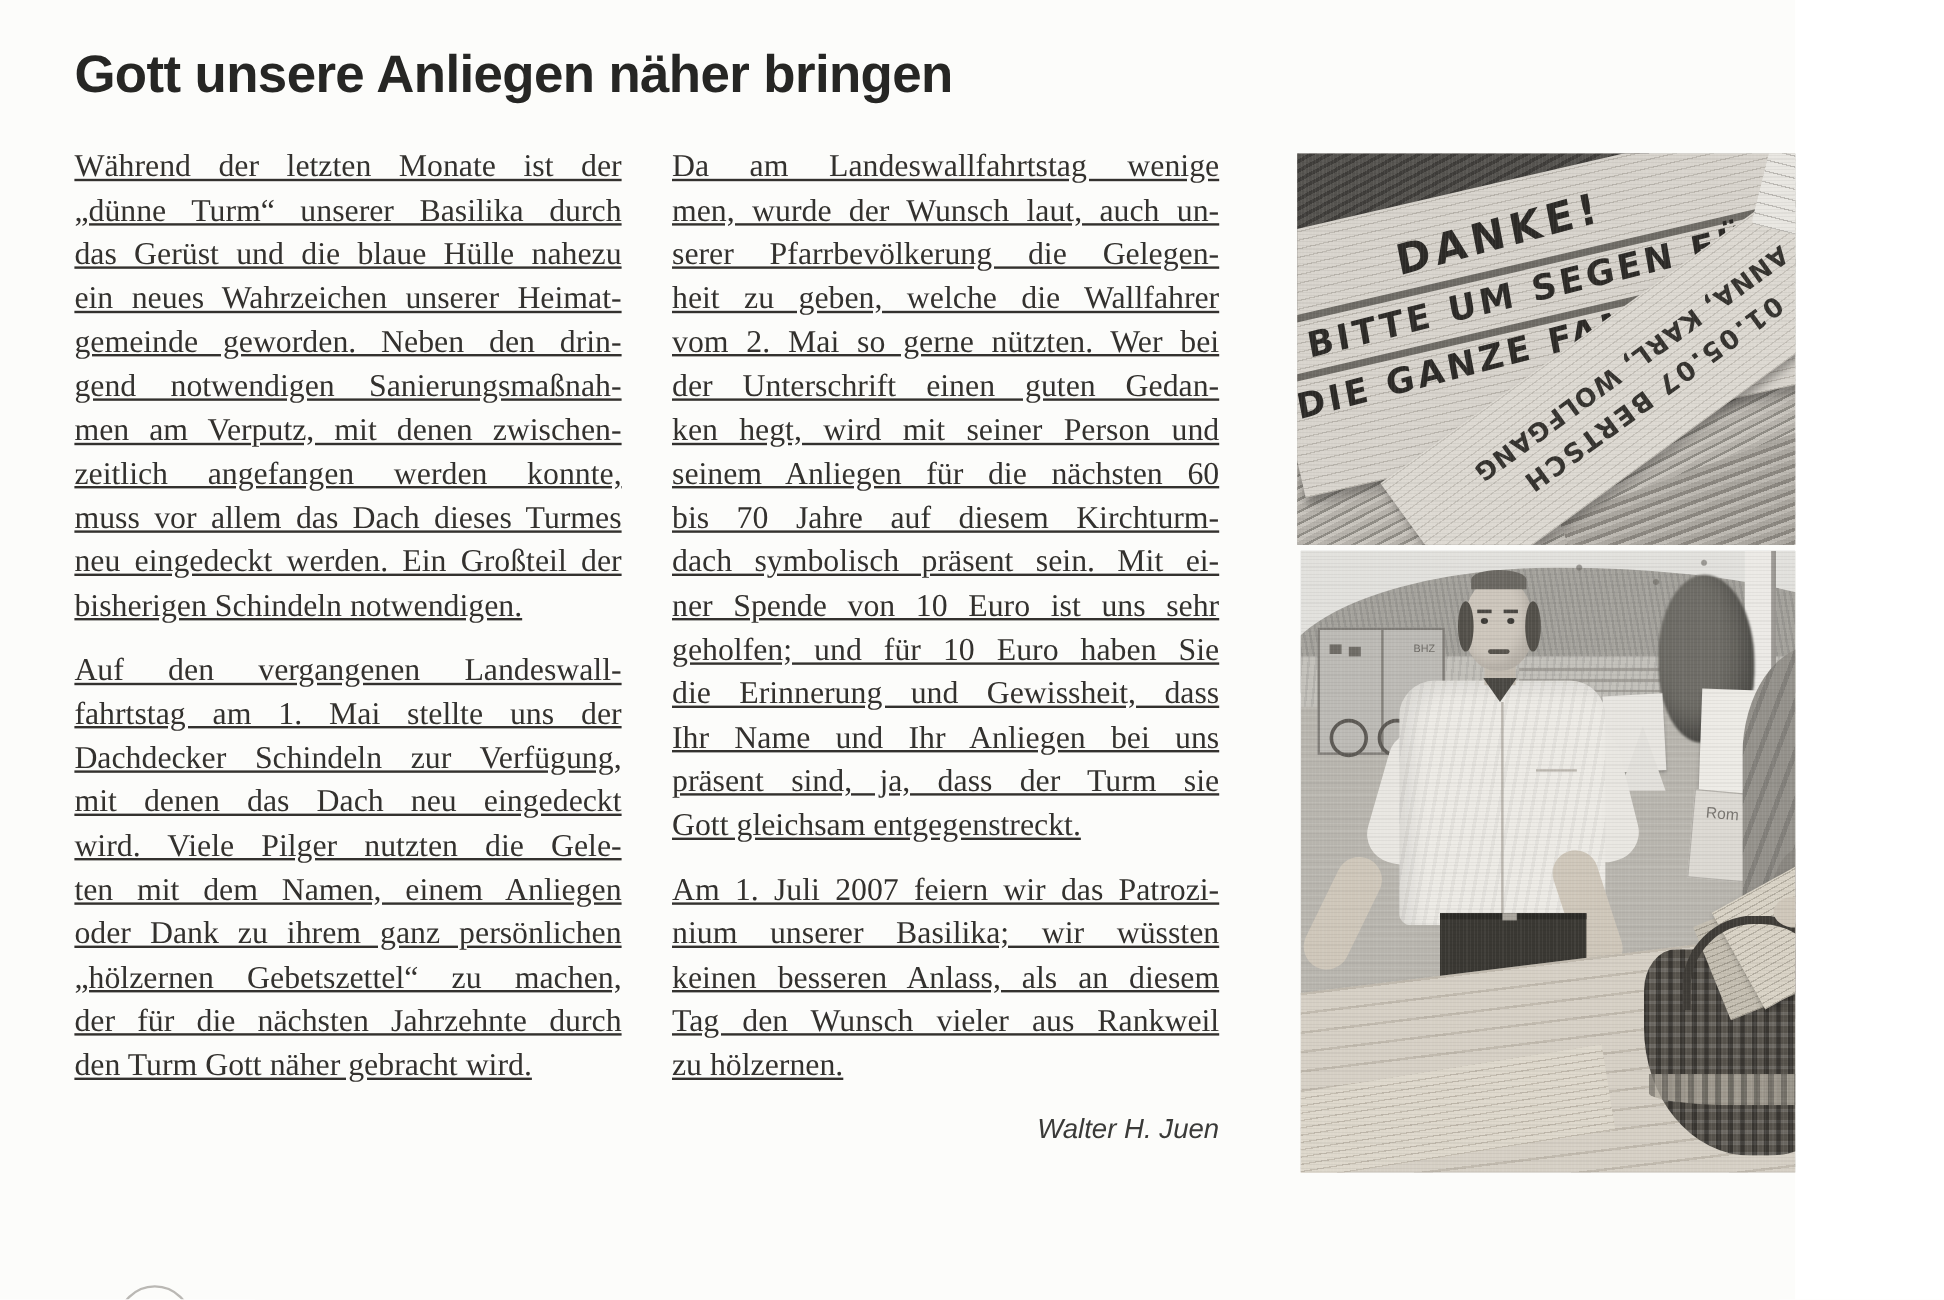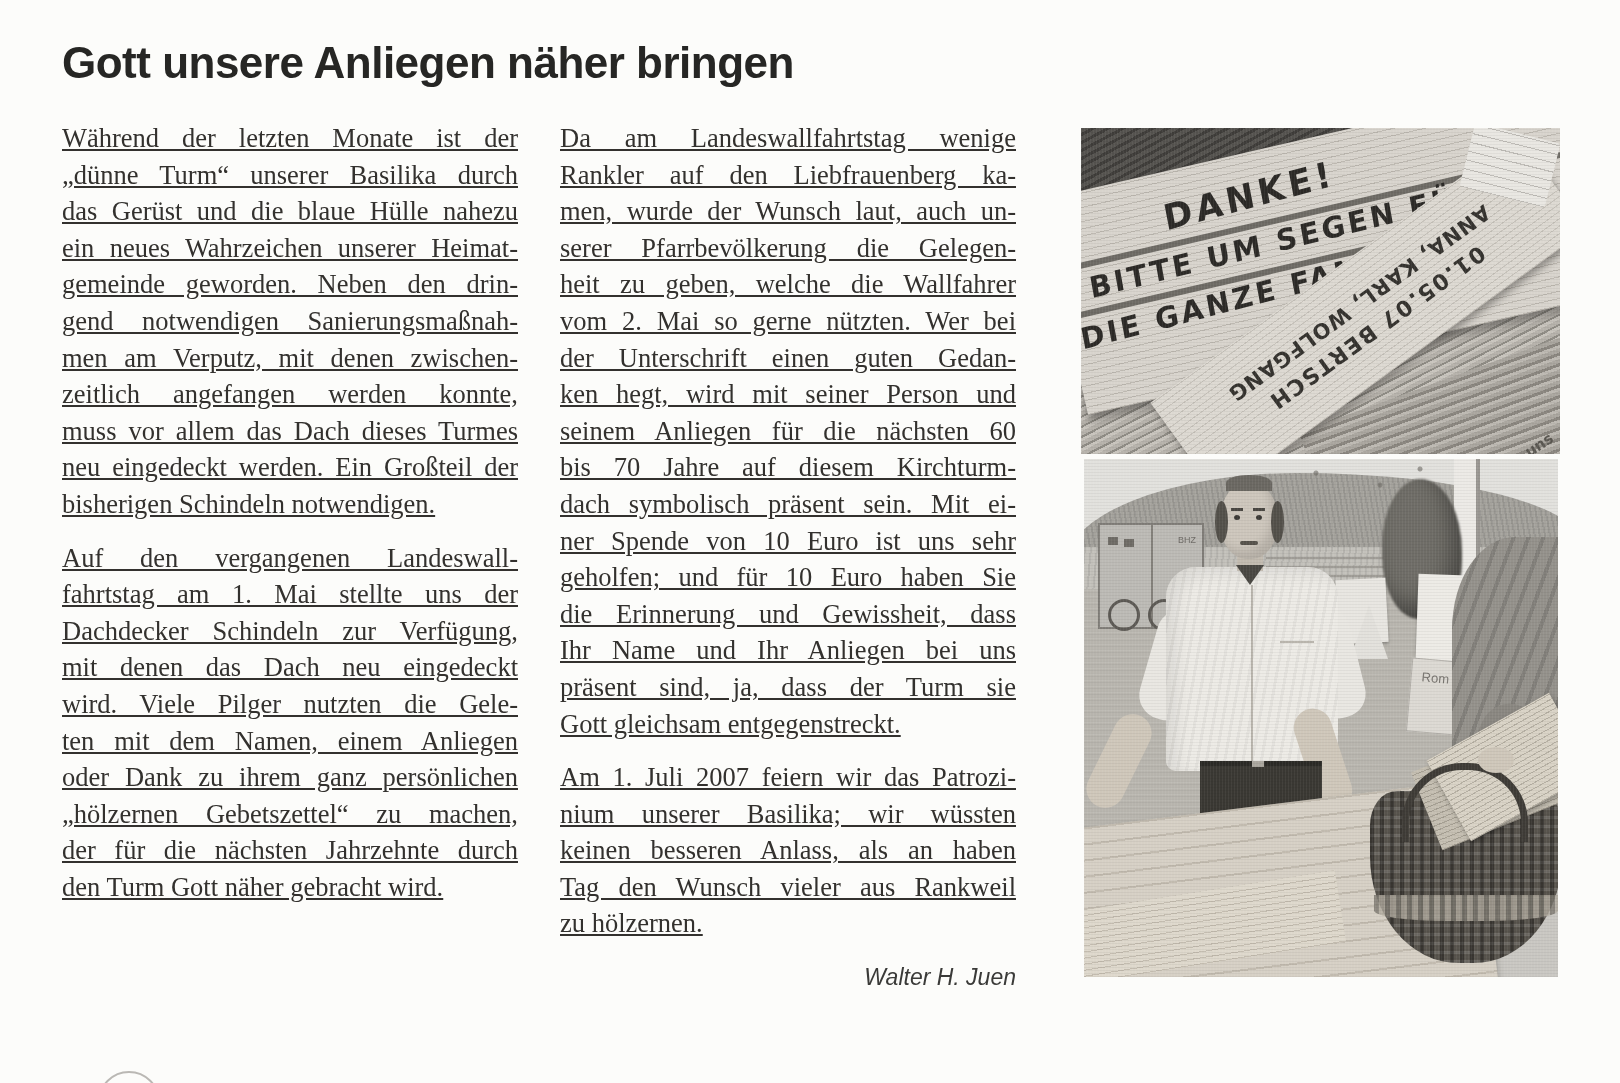--- a/index.html
+++ b/index.html
@@ -1,17 +1,17 @@
 <!DOCTYPE html>
 <html lang="de"><head>
 <meta charset="utf-8">
 <style>
   html,body{margin:0;padding:0;}
   .page{
-    position:relative; width:1620px; height:1083px;
+    position:relative; width:1496px; height:1083px;
     background:#fcfcfa; overflow:hidden;
     font-family:"Liberation Serif", serif;
     color:#33312e;
   }
   
   .headline{
     position:absolute; left:62px; top:38px; margin:0;
     font-family:"Liberation Sans", sans-serif;
     font-weight:bold; font-size:44px; letter-spacing:-0.5px;
     color:#262624;
@@ -208,41 +208,40 @@
         <span class="line">oder Dank zu ihrem ganz persönlichen</span>
         <span class="line">„hölzernen Gebetszettel“ zu machen,</span>
         <span class="line">der für die nächsten Jahrzehnte durch</span>
         <span class="line last">den Turm Gott näher gebracht wird.</span>
       </p>
   </div>
 
   <div class="col col2">
     <p class="para">
         <span class="line">Da am Landeswallfahrtstag wenige</span>
-        <span class="line">Rankler auf den Liebfrauenberg ka-</span>
         <span class="line">men, wurde der Wunsch laut, auch un-</span>
         <span class="line">serer Pfarrbevölkerung die Gelegen-</span>
         <span class="line">heit zu geben, welche die Wallfahrer</span>
         <span class="line">vom 2. Mai so gerne nützten. Wer bei</span>
         <span class="line">der Unterschrift einen guten Gedan-</span>
         <span class="line">ken hegt, wird mit seiner Person und</span>
         <span class="line">seinem Anliegen für die nächsten 60</span>
         <span class="line">bis 70 Jahre auf diesem Kirchturm-</span>
         <span class="line">dach symbolisch präsent sein. Mit ei-</span>
         <span class="line">ner Spende von 10 Euro ist uns sehr</span>
         <span class="line">geholfen; und für 10 Euro haben Sie</span>
         <span class="line">die Erinnerung und Gewissheit, dass</span>
         <span class="line">Ihr Name und Ihr Anliegen bei uns</span>
         <span class="line">präsent sind, ja, dass der Turm sie</span>
         <span class="line last">Gott gleichsam entgegenstreckt.</span>
       </p>
     <p class="para">
         <span class="line">Am 1. Juli 2007 feiern wir das Patrozi-</span>
         <span class="line">nium unserer Basilika; wir wüssten</span>
-        <span class="line">keinen besseren Anlass, als an haben</span>
+        <span class="line">keinen besseren Anlass, als an diesem</span>
         <span class="line">Tag den Wunsch vieler aus Rankweil</span>
         <span class="line last">zu hölzernen.</span>
       </p>
     <div class="byline">Walter H. Juen</div>
   </div>
 
   <figure class="photo" id="photo-shingles" style="margin:0;">
     <div class="p1-darkcorner"></div>
     <div class="p1-stack-bl"></div>
     <div class="p1-stack-br"></div>

